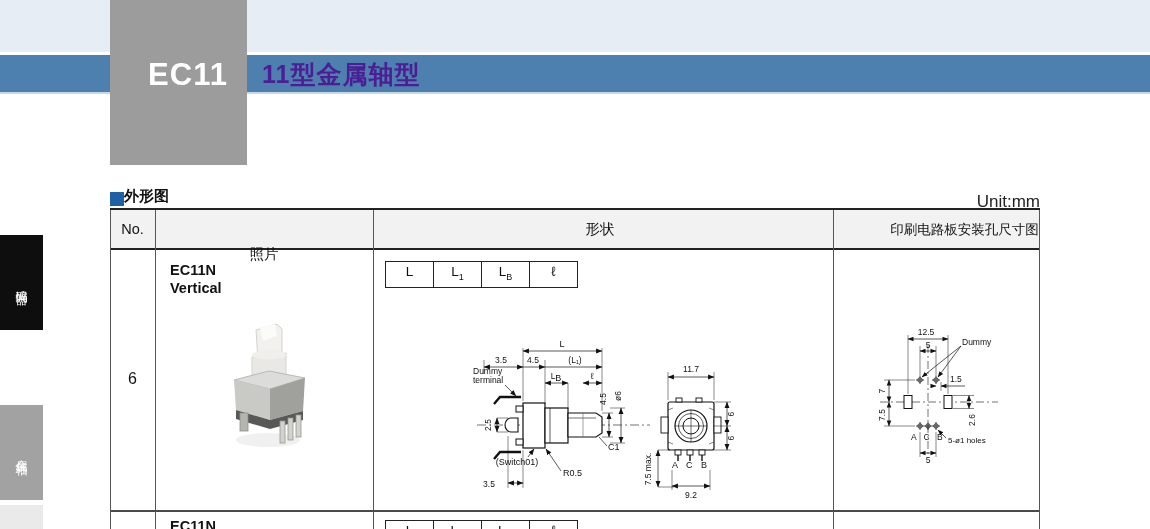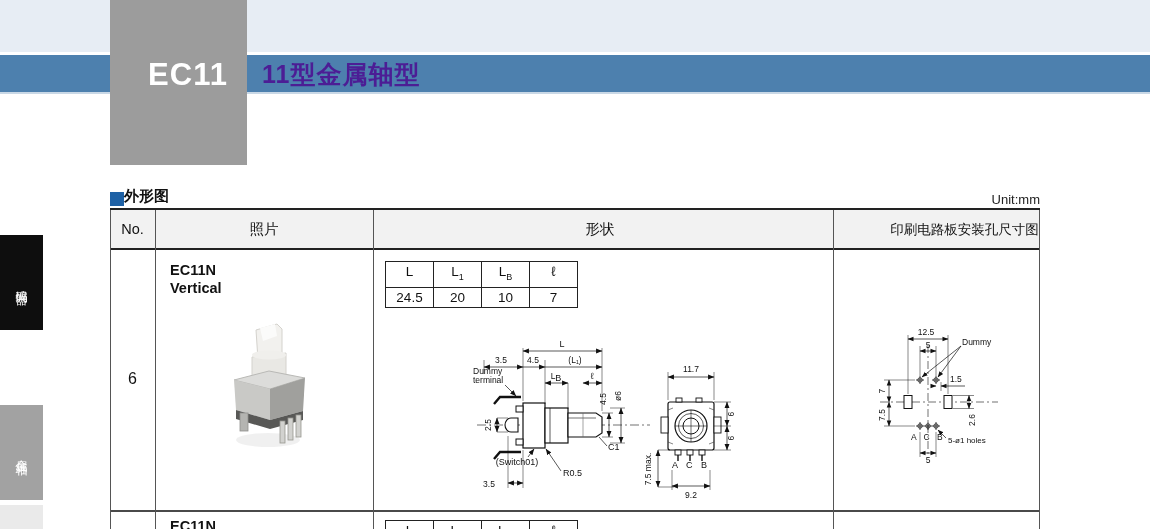--- a/index.html
+++ b/index.html
@@ -15,34 +15,34 @@
   
   .side-tab{left:0;width:43px;display:flex;align-items:center;justify-content:center;}
   #tab-encoder{top:235px;height:95px;background:#0e0e0e;}
   #tab-metal{top:405px;height:95px;background:#a2a2a2;}
   #tab-strip{left:0;top:505px;width:43px;height:24px;background:#eaeaea;}
   .vtext{writing-mode:vertical-rl;text-orientation:upright;color:#fff;font-size:12px;letter-spacing:2px;line-height:1;}
   
   #heading{left:110px;top:187px;display:flex;align-items:flex-end;}
   #heading-square{width:14px;height:14px;background:#1e61a5;display:inline-block;}
   #heading-label{font-size:15px;font-weight:bold;}
-  #unit-label{left:930px;top:192px;width:110px;text-align:right;font-size:13px;color:#222;}
+  #unit-label{left:930px;top:192px;width:110px;text-align:right;font-size:17px;color:#222;}
   
   .hline{background:#222;height:2px;}
   .vline{background:#555;width:1px;}
   #tbl-top{left:110px;top:208px;width:930px;}
   #tbl-hdr-bot{left:110px;top:248px;width:930px;}
   #row-sep{left:110px;top:510px;width:930px;height:2px;background:#4a4a4a;}
   #hdr-bg{left:110px;top:210px;width:930px;height:38px;background:#f2f2f2;}
   .col-line{top:210px;height:319px;}
   #tbl-left{left:110px;}#tbl-right{left:1039px;}
   #col1{left:155px;}#col2{left:373px;}#col3{left:833px;}
   .hdr-cell{top:210px;height:38px;display:flex;flex-direction:column;align-items:center;justify-content:center;font-size:14.5px;color:#111;}
   #hdr-no{left:110px;width:45px;text-align:right;}
-  #hdr-photo{left:155px;width:218px;}
+  #hdr-photo{left:155px;width:218px;margin-top:25px;}
   #hdr-shape{left:370px;width:460px;}
   #hdr-pcb{left:833px;width:207px;font-size:13.5px;line-height:17px;margin-left:28px;}
   
   #row-no{left:110px;top:370px;width:45px;text-align:center;font-size:16px;}
   #model-block{left:170px;top:261px;font-size:14.5px;font-weight:bold;line-height:18px;}
   #dim-table{left:385px;top:261px;}
   #dim-table table{border-collapse:collapse;}
   #dim-table td,#dim-table th{border:1.5px solid #222;width:47px;height:19px;text-align:center;
       font-size:13.5px;font-weight:normal;padding:0;line-height:19px;}
   #dim-table sub,.subB{font-size:9px;}
@@ -119,26 +119,20 @@
   </svg>
 
   <div class="abs" id="dim-table">
     <table>
       <tbody>
           <tr>
         <th><span>L</span><sub></sub></th>
         <th><span>L</span><sub>1</sub></th>
         <th><span>L</span><sub>B</sub></th>
         <th><span>ℓ</span><sub></sub></th>
-      </tr>
-      <tr>
-        <td>24.5</td>
-        <td>20</td>
-        <td>10</td>
-        <td>7</td>
       </tr>
     </tbody>
       </table>
   </div>
 
   <svg class="abs" style="left:410px;top:332px;" width="360" height="172" viewBox="410 332 360 172">
     <defs>
       <marker id="ar1" viewBox="0 0 10 10" refX="8.5" refY="5" markerWidth="7" markerHeight="7" orient="auto-start-reverse" markerUnits="userSpaceOnUse">
         <path d="M0,1.5 L9,5 L0,8.5 z" fill="#111"></path>
       </marker>

